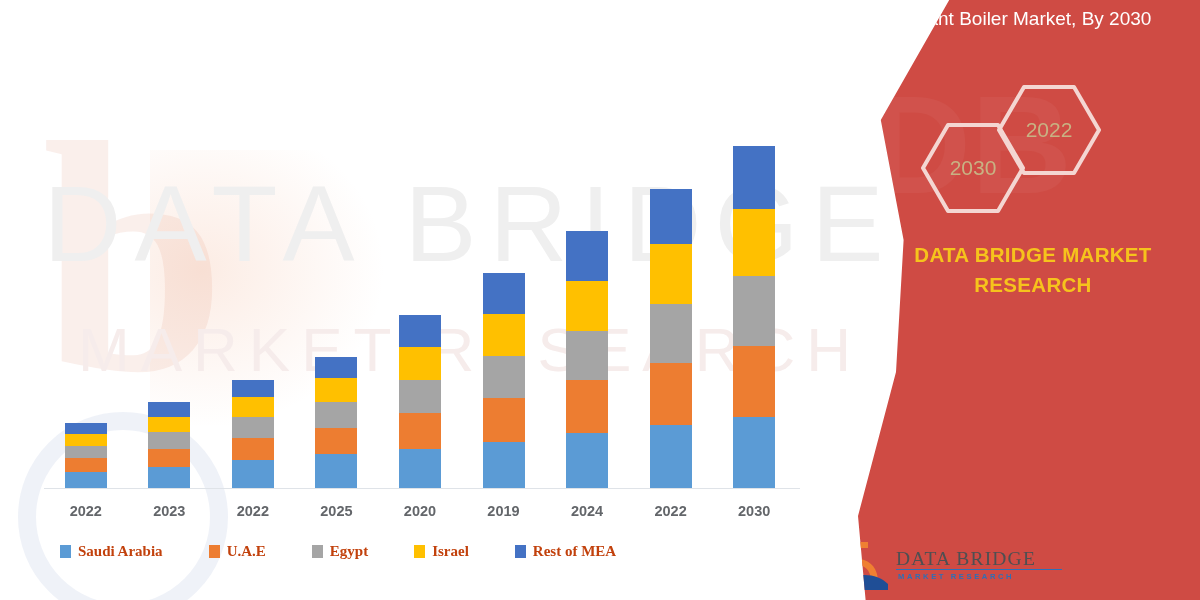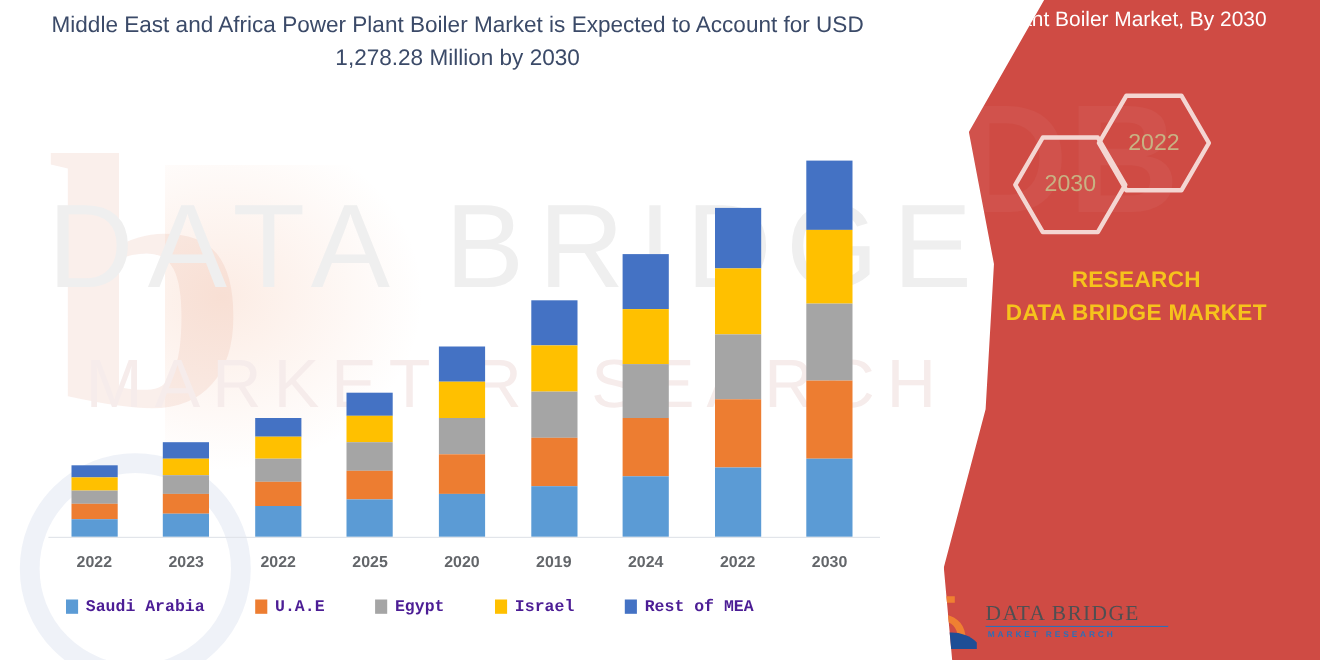--- a/index.html
+++ b/index.html
@@ -86,22 +86,22 @@
   }
 
   
   .legend {
     position:absolute; left:60px; top:538px; width:720px; height:26px;
     display:flex; align-items:center;
   }
   .legend-item { display:flex; align-items:center; margin-right:46px; }
   .legend-swatch { width:11px; height:13px; margin-right:7px; flex:0 0 auto; }
   .legend-label {
-    font-size:15px; font-weight:700; color:#4c1d95; white-space:nowrap;
-    font-family:Liberation Mono, monospace;
+    font-size:15px; font-weight:700; color:#c2410c; white-space:nowrap;
+    font-family:Liberation Serif, serif;
   }
 
   
   .right-panel {
     position:absolute; right:0; top:0; width:380px; height:600px;
     background:#cf4b44;
     clip-path: polygon(34% 0%, 100% 0%, 100% 100%, 12% 100%, 10% 86%, 20% 62%, 22% 40%, 16% 20%);
     overflow:hidden;
   }
   .panel-wm {
@@ -161,21 +161,20 @@
 
   <div class="bg-deco bg-b-glyph">b</div>
   <div class="bg-deco bg-swoosh"></div>
   <div class="bg-deco bg-circle"></div>
 
   <div class="watermark">
     <div class="wm-line1">DATA BRIDGE</div>
     <div class="wm-line2">MARKET RESEARCH</div>
   </div>
 
-  <div class="headline">Middle East and Africa Power Plant Boiler Market is Expected to Account for USD 1,278.28 Million by 2030</div>
 
   <div class="chart-area">
     <div class="plot" id="plot">
         <div class="bar-slot">
           <div class="bar">
             <div class="seg" title="Saudi Arabia 2022: 17" style="background: rgb(91, 155, 213); height: 16.32px;"></div>
             <div class="seg" title="U.A.E 2022: 14" style="background: rgb(237, 125, 49); height: 13.44px;"></div>
             <div class="seg" title="Egypt 2022: 13" style="background: rgb(165, 165, 165); height: 12.48px;"></div>
             <div class="seg" title="Israel 2022: 12" style="background: rgb(255, 192, 0); height: 11.52px;"></div>
             <div class="seg" title="Rest of MEA 2022: 12" style="background: rgb(68, 114, 196); height: 11.52px;"></div>
@@ -304,22 +303,22 @@
       </div>
       <div class="hex hex-2030">
         <svg width="110" height="96" viewBox="0 0 110 96">
           <polygon points="30,5 80,5 105,48 80,91 30,91 5,48" fill="none" stroke="#f4d6d2" stroke-width="4" stroke-linejoin="round"></polygon>
         </svg>
         <span>2030</span>
       </div>
     </div>
 
     <div class="brand">
+      <div>DATA BRIDGE MARKET</div>
       <div>RESEARCH</div>
-      <div>DATA BRIDGE MARKET</div>
     </div>
 
     <div class="dbmr-logo">
       <svg class="mark" width="52" height="52" viewBox="0 0 52 52">
         <path d="M8 4 L8 44 L14 44 L14 4 Z" fill="#ef8032"></path>
         <path d="M8 4 L30 4 L30 10 L8 10 Z" fill="#ef8032"></path>
         <path d="M14 20 C30 20, 40 28, 40 44 L33 44 C33 31, 26 26, 14 26 Z" fill="#ef8032"></path>
         <path d="M2 46 C16 34, 38 34, 50 46 L50 52 L2 52 Z" fill="#1f4e96"></path>
       </svg>
       <div class="rule"></div>

